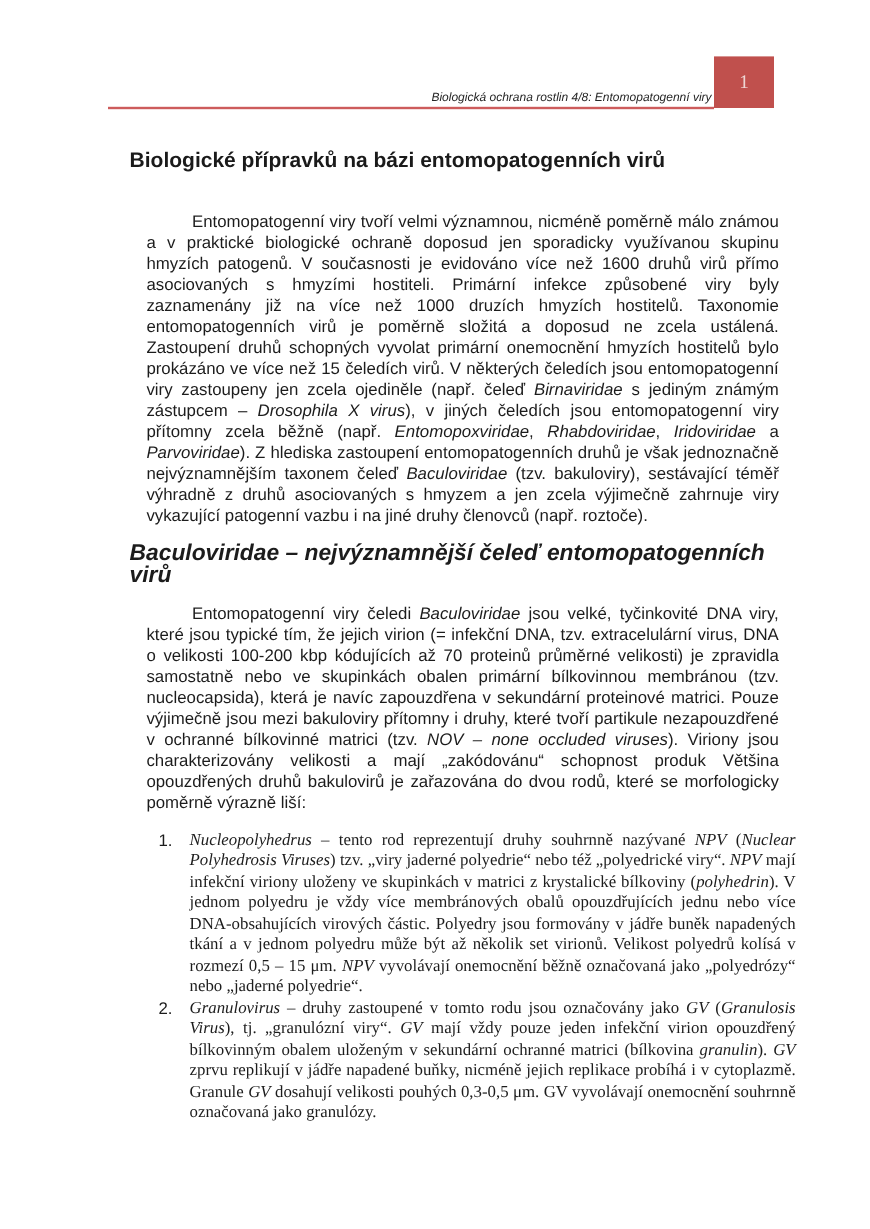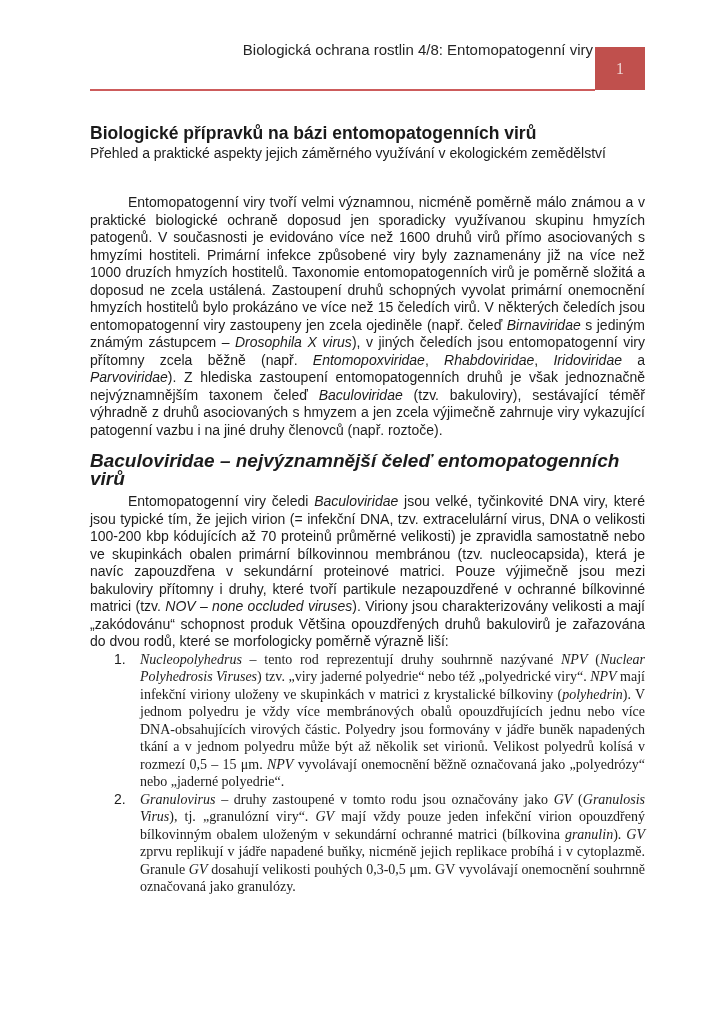--- a/index.html
+++ b/index.html
@@ -12,23 +12,24 @@
     width: 725px;
     height: 1024px;
     background: #ffffff;
     font-family: "Liberation Sans", sans-serif;
     color: #1c1c1c;
     overflow: hidden;
   }
   
   .running-title {
     position: absolute;
-    top: 42px;
+    top: 74px;
     right: 132px;
-    font-size: 15px;
+    font-style: italic;
+    font-size: 10px;
     line-height: 16px;
     color: #262626;
     white-space: nowrap;
   }
   .page-number-box {
     position: absolute;
     top: 47px;
     right: 80px;
     width: 50px;
     height: 43px;
@@ -47,40 +48,40 @@
     top: 89px;
     left: 90px;
     width: 505px;
     height: 1.5px;
     background: #cd5c5c;
   }
   
   .content {
     position: absolute;
     top: 123px;
-    left: 90px;
+    left: 108px;
     width: 555px;
   }
   .doc-title {
     margin: 0;
     font-size: 17.5px;
     line-height: 21px;
     font-weight: bold;
     color: #1a1a1a;
   }
   .doc-subtitle {
     margin: 1px 0 0 0;
     font-size: 14px;
     line-height: 17px;
   }
   .doc-body {
     margin-top: 32px;
   }
   .doc-p {
-    margin: 0;
+    margin: 14px;
     font-size: 14px;
     line-height: 17.5px;
     text-align: justify;
   }
   .doc-p.indent {
     text-indent: 38px;
   }
   .doc-h2 {
     margin: 13px 0 5px 0;
     font-size: 19px;
@@ -117,21 +118,20 @@
   <div class="running-title">Biologická ochrana rostlin 4/8: Entomopatogenní viry</div>
 
   <div class="page-number-box" style="background: rgb(192, 80, 77);">
     <span style="color: rgb(238, 214, 212);">1</span>
   </div>
 
   <div class="header-rule" style="background: rgb(205, 92, 92);"></div>
 
   <div class="content">
     <h1 class="doc-title">Biologické přípravků na bázi entomopatogenních virů</h1>
-    <p class="doc-subtitle">Přehled a praktické aspekty jejich záměrného využívání v ekologickém zemědělství</p>
     <main class="doc-body">
         <p class="doc-p indent"><span>Entomopatogenní viry tvoří velmi významnou, nicméně poměrně málo známou a v praktické biologické ochraně doposud jen sporadicky využívanou skupinu hmyzích patogenů. V současnosti je evidováno více než 1600 druhů virů přímo asociovaných s hmyzími hostiteli. Primární infekce způsobené viry byly zaznamenány již na více než 1000 druzích hmyzích hostitelů. Taxonomie entomopatogenních virů je poměrně složitá a doposud ne zcela ustálená. Zastoupení druhů schopných vyvolat primární onemocnění hmyzích hostitelů bylo prokázáno ve více než 15 čeledích virů. V některých čeledích jsou entomopatogenní viry zastoupeny jen zcela ojediněle (např. čeleď </span><em>Birnaviridae</em><span> s jediným známým zástupcem – </span><em>Drosophila X virus</em><span>), v jiných čeledích jsou entomopatogenní viry přítomny zcela běžně (např. </span><em>Entomopoxviridae</em><span>, </span><em>Rhabdoviridae</em><span>, </span><em>Iridoviridae</em><span> a </span><em>Parvoviridae</em><span>). Z hlediska zastoupení entomopatogenních druhů je však jednoznačně nejvýznamnějším taxonem čeleď </span><em>Baculoviridae</em><span> (tzv. bakuloviry), sestávající téměř výhradně z druhů asociovaných s hmyzem a jen zcela výjimečně zahrnuje viry vykazující patogenní vazbu i na jiné druhy členovců (např. roztoče).</span></p>
         <h2 class="doc-h2"><span>Baculoviridae – nejvýznamnější čeleď entomopatogenních virů</span></h2>
         <p class="doc-p indent"><span>Entomopatogenní viry čeledi </span><em>Baculoviridae</em><span> jsou velké, tyčinkovité DNA viry, které jsou typické tím, že jejich virion (= infekční DNA, tzv. extracelulární virus, DNA o velikosti 100-200 kbp kódujících až 70 proteinů průměrné velikosti) je zpravidla samostatně nebo ve skupinkách obalen primární bílkovinnou membránou (tzv. nucleocapsida), která je navíc zapouzdřena v sekundární proteinové matrici. Pouze výjimečně jsou mezi bakuloviry přítomny i druhy, které tvoří partikule nezapouzdřené v ochranné bílkovinné matrici (tzv. </span><em>NOV – none occluded viruses</em><span>). Viriony jsou charakterizovány velikosti a mají „zakódovánu“ schopnost produk Většina opouzdřených druhů bakulovirů je zařazována do dvou rodů, které se morfologicky poměrně výrazně liší:</span></p>
         <div class="doc-list">
           <div class="doc-li">
             <span class="doc-li-marker">1.</span>
             <div class="doc-li-text"><em>Nucleopolyhedrus</em><span> – tento rod reprezentují druhy souhrnně nazývané </span><em>NPV</em><span> (</span><em>Nuclear Polyhedrosis Viruses</em><span>) tzv. „viry jaderné polyedrie“ nebo též „polyedrické viry“. </span><em>NPV</em><span> mají infekční viriony uloženy ve skupinkách v matrici z krystalické bílkoviny (</span><em>polyhedrin</em><span>). V jednom polyedru je vždy více membránových obalů opouzdřujících jednu nebo více DNA-obsahujících virových částic. Polyedry jsou formovány v jádře buněk napadených tkání a v jednom polyedru může být až několik set virionů. Velikost polyedrů kolísá v rozmezí 0,5 – 15 μm. </span><em>NPV</em><span> vyvolávají onemocnění běžně označovaná jako „polyedrózy“ nebo „jaderné polyedrie“.</span></div>
           </div>
           <div class="doc-li">

